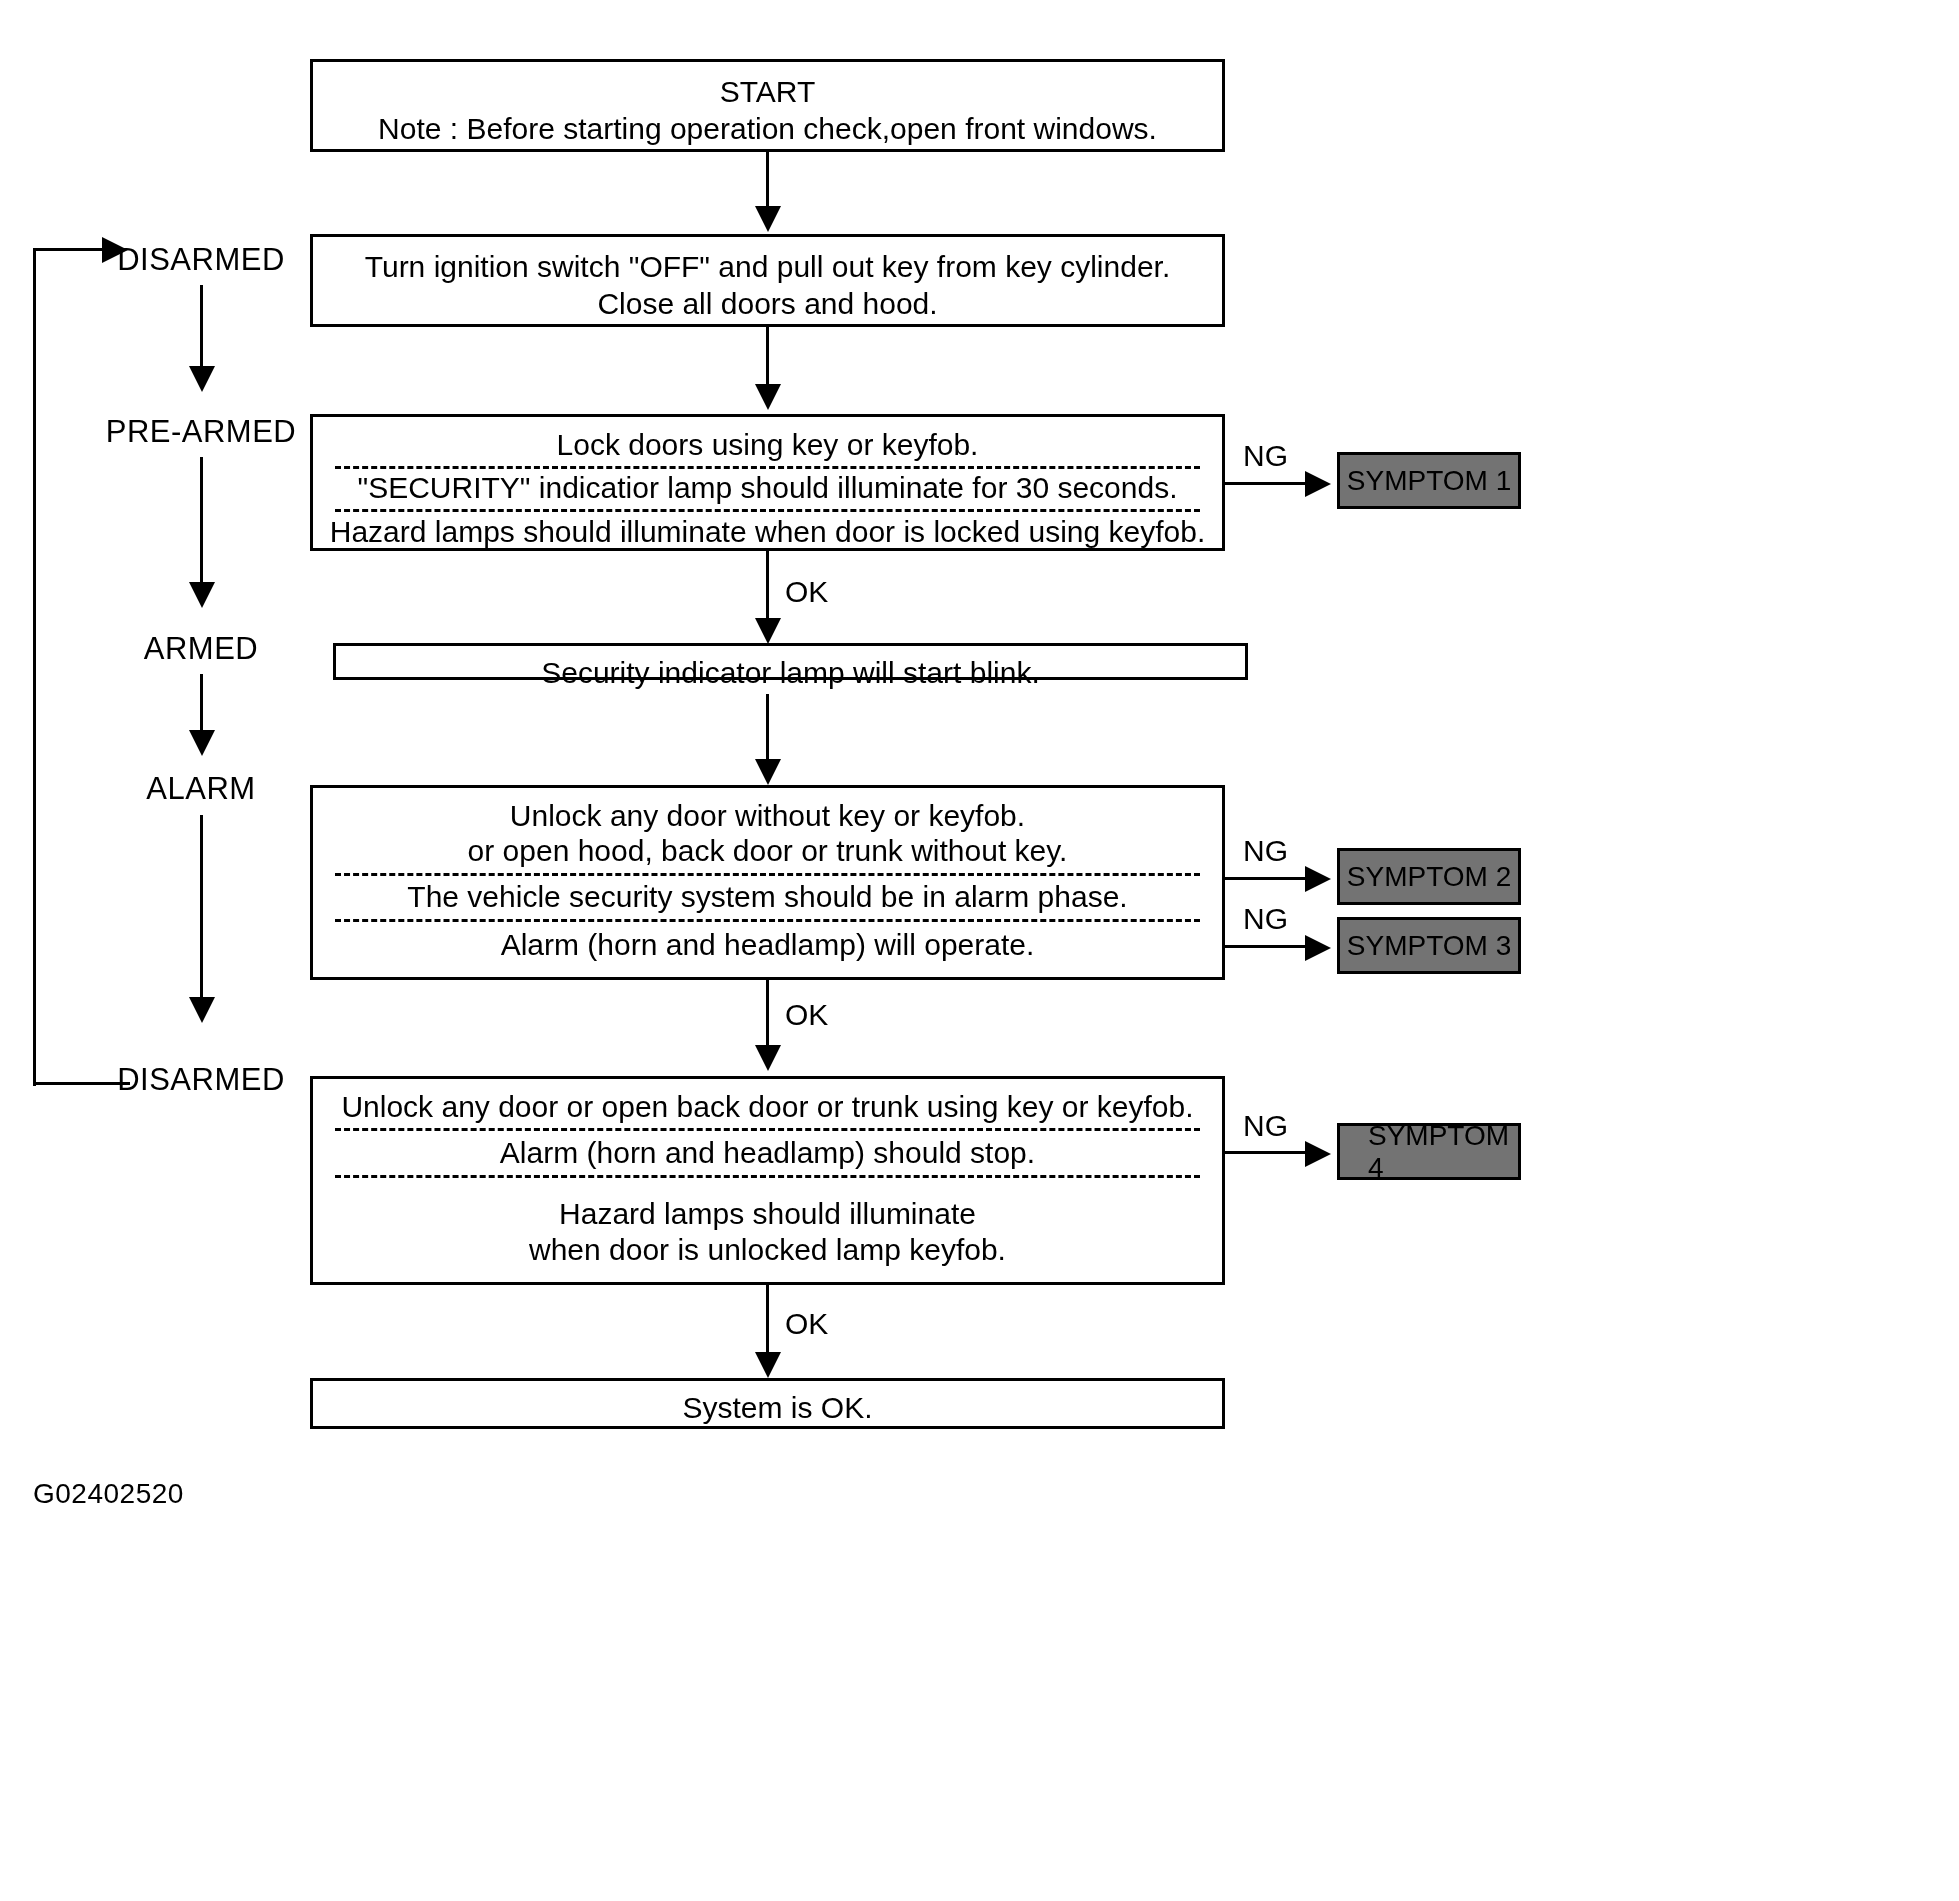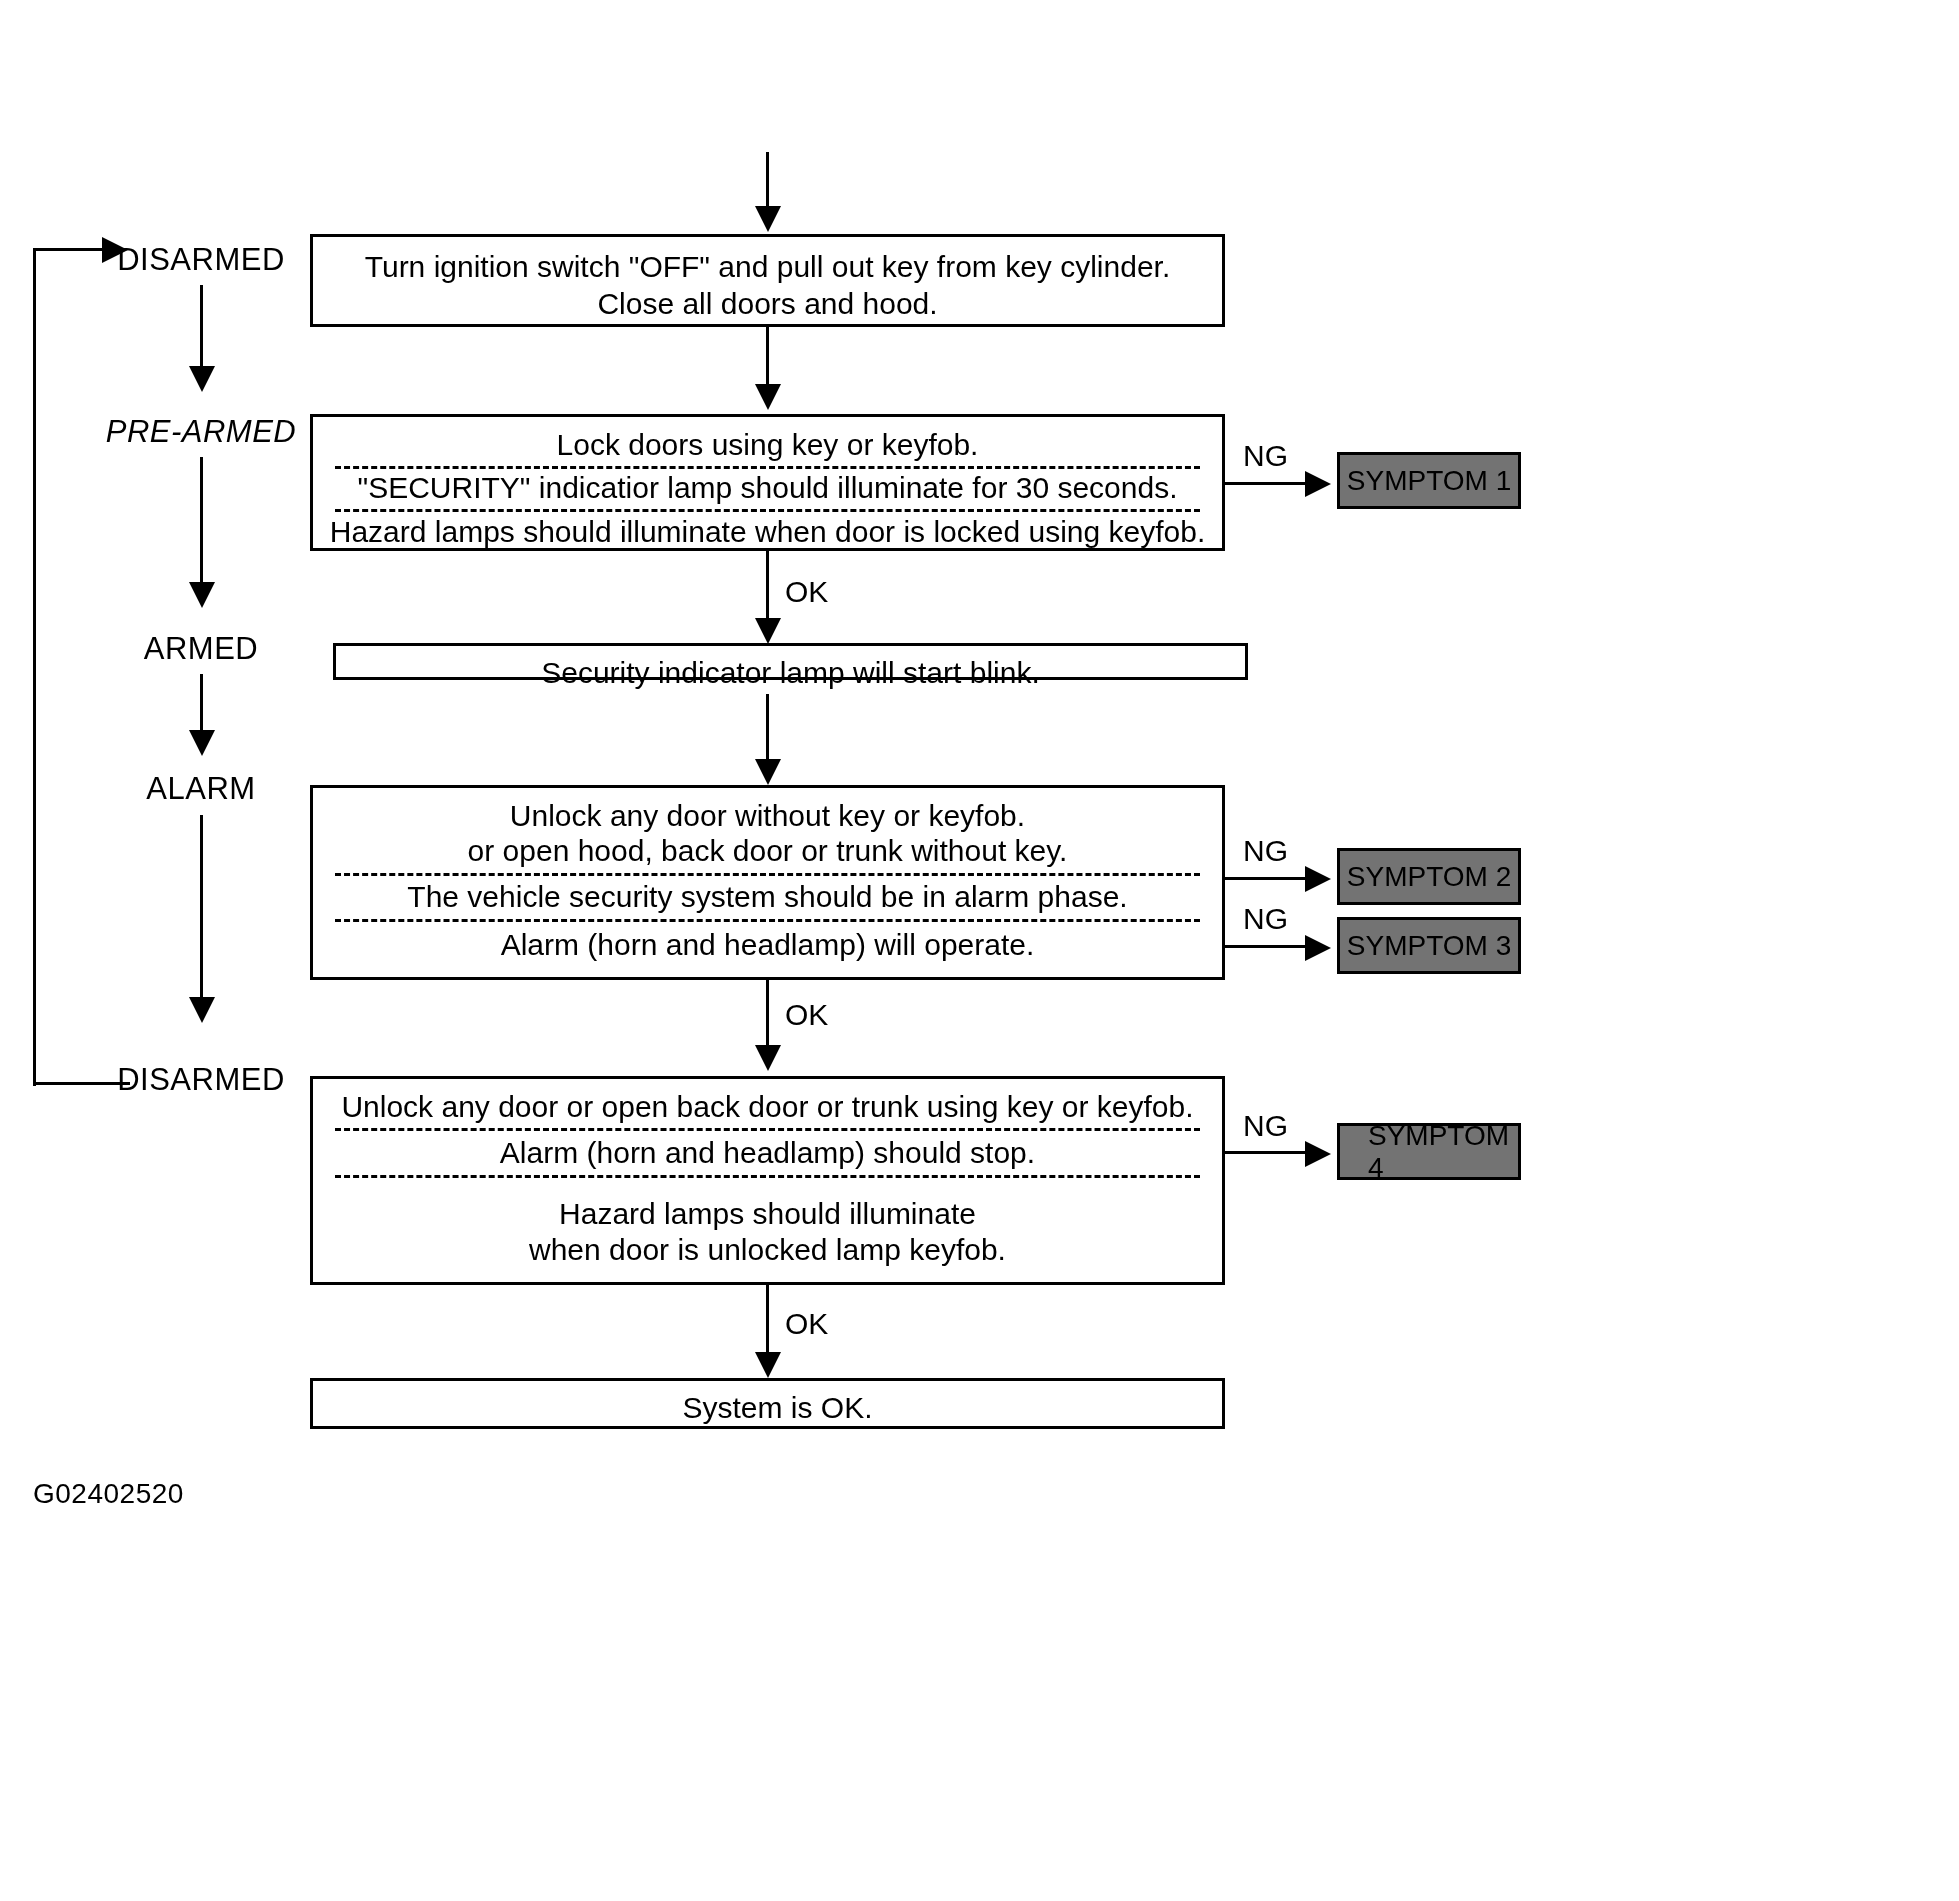--- a/index.html
+++ b/index.html
@@ -26,21 +26,21 @@
        display:flex;align-items:center;justify-content:center;font-size:28px;}
 
   .figid{position:absolute;font-size:28px;letter-spacing:0.5px;}
 </style>
 </head>
 <body>
 
 <div id="page">
 
   <div class="statelabel" style="left:201px;top:242px;">DISARMED</div>
-  <div class="statelabel" style="left:201px;top:414px;font-style:italic;">PRE-ARMED</div>
+  <div class="statelabel" style="left:201px;top:414px;">PRE-ARMED</div>
   <div class="statelabel" style="left:201px;top:631px;">ARMED</div>
   <div class="statelabel" style="left:201px;top:771px;">ALARM</div>
   <div class="statelabel" style="left:201px;top:1062px;">DISARMED</div>
 
   <div class="vline" style="left:200px;top:285px;height:85px;"></div>
   <div class="arrowdown" style="left:189px;top:366px;"></div>
 
   <div class="vline" style="left:200px;top:457px;height:129px;"></div>
   <div class="arrowdown" style="left:189px;top:582px;"></div>
 
@@ -48,20 +48,24 @@
   <div class="arrowdown" style="left:189px;top:730px;"></div>
 
   <div class="vline" style="left:200px;top:815px;height:186px;"></div>
   <div class="arrowdown" style="left:189px;top:997px;"></div>
 
   <div class="hline" style="left:33px;top:1082px;width:97px;"></div>
   <div class="vline" style="left:33px;top:248px;height:838px;"></div>
   <div class="hline" style="left:33px;top:248px;width:71px;"></div>
   <div class="arrowright" style="left:102px;top:237px;"></div>
 
+  <div class="box" style="left:310px;top:59px;width:915px;height:93px;">
+    <div class="boxline" style="top:12px;">START</div>
+    <div class="boxline" style="top:49px;">Note : Before starting operation check,open front windows.</div>
+  </div>
   <div class="vline" style="left:766px;top:152px;height:57px;"></div>
   <div class="arrowdown" style="left:755px;top:206px;"></div>
 
   <div class="box" style="left:310px;top:234px;width:915px;height:93px;">
     <div class="boxline" style="top:12px;">Turn ignition switch "OFF" and pull out key from key cylinder.</div>
     <div class="boxline" style="top:49px;">Close all doors and hood.</div>
   </div>
   <div class="vline" style="left:766px;top:327px;height:61px;"></div>
   <div class="arrowdown" style="left:755px;top:384px;"></div>
 

